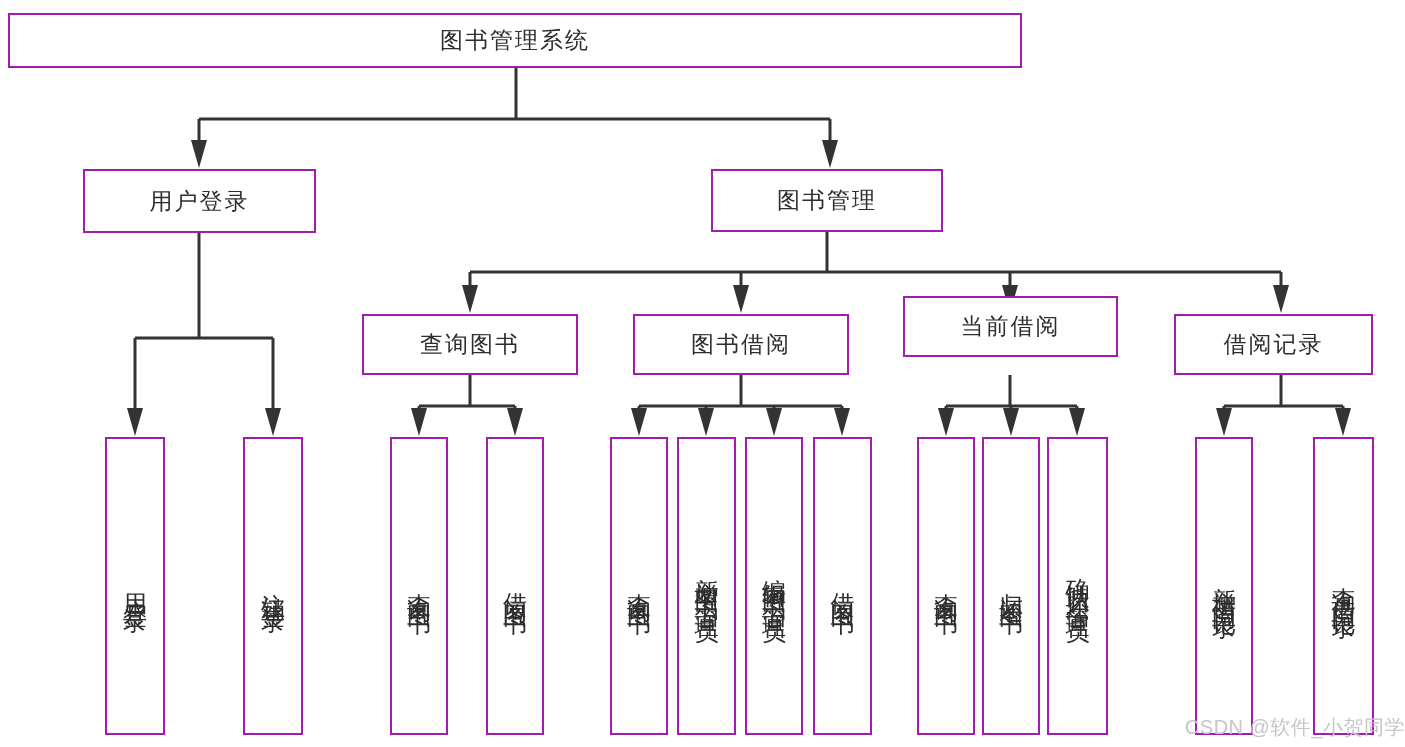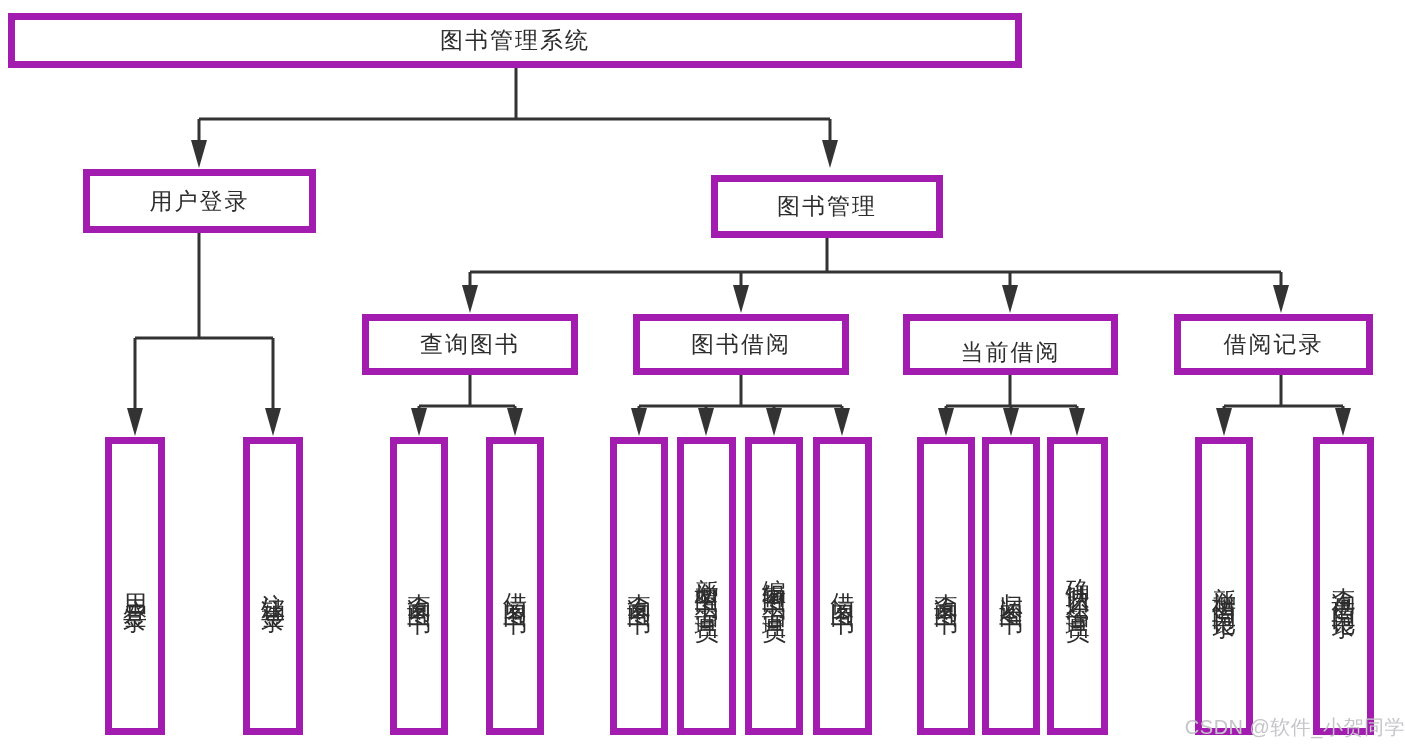--- a/index.html
+++ b/index.html
@@ -3,21 +3,21 @@
 <meta charset="utf-8">
 <style>
   html,body { margin:0; padding:0; background:#ffffff; }
   .stage {
     position:relative; width:1405px; height:747px; background:#ffffff;
     font-family:"Liberation Sans", sans-serif; overflow:hidden;
   }
   .connectors { position:absolute; left:0; top:0; width:1405px; height:747px; }
   .node {
     position:absolute; box-sizing:border-box; background:#ffffff;
-    border:7px solid #a21caf; color:#2d2d2d;
+    border:2px solid #a21caf; color:#2d2d2d;
     display:flex; align-items:center; justify-content:center;
   }
   .hnode .lbl { font-size:23px; letter-spacing:2px; white-space:nowrap; }
   .vnode .lbl {
     writing-mode:vertical-rl; text-orientation:mixed;
     font-size:24px; letter-spacing:6px; line-height:1;
   }
   .watermark {
     position:absolute; right:0; top:714px; z-index:5;
     font-size:20px; color:#c5c5ca; letter-spacing:0.5px; white-space:nowrap;
@@ -71,31 +71,31 @@
     </g>
   </svg>
 
   <div class="node hnode" style="left:8px; top:13px; width:1014px; height:55px;">
     <span class="lbl">图书管理系统</span>
   </div>
 
   <div class="node hnode" style="left:83px; top:169px; width:233px; height:64px;">
     <span class="lbl">用户登录</span>
   </div>
-  <div class="node hnode" style="left:711px; top:169px; width:232px; height:63px;margin-top:6px;">
+  <div class="node hnode" style="left:711px; top:169px; width:232px; height:63px;">
     <span class="lbl">图书管理</span>
   </div>
 
   <div class="node hnode" style="left:362px; top:314px; width:216px; height:61px;">
     <span class="lbl">查询图书</span>
   </div>
   <div class="node hnode" style="left:633px; top:314px; width:216px; height:61px;">
     <span class="lbl">图书借阅</span>
   </div>
-  <div class="node hnode" style="left:903px; top:314px; width:215px; height:61px;align-items:flex-end;">
+  <div class="node hnode" style="left:903px; top:296px; width:215px; height:61px;">
     <span class="lbl">当前借阅</span>
   </div>
   <div class="node hnode" style="left:1174px; top:314px; width:199px; height:61px;">
     <span class="lbl">借阅记录</span>
   </div>
 
   <div class="node vnode" style="left:105px; top:437px; width:60px; height:298px;">
     <span class="lbl">用户登录</span>
   </div>
   <div class="node vnode" style="left:243px; top:437px; width:60px; height:298px;">

